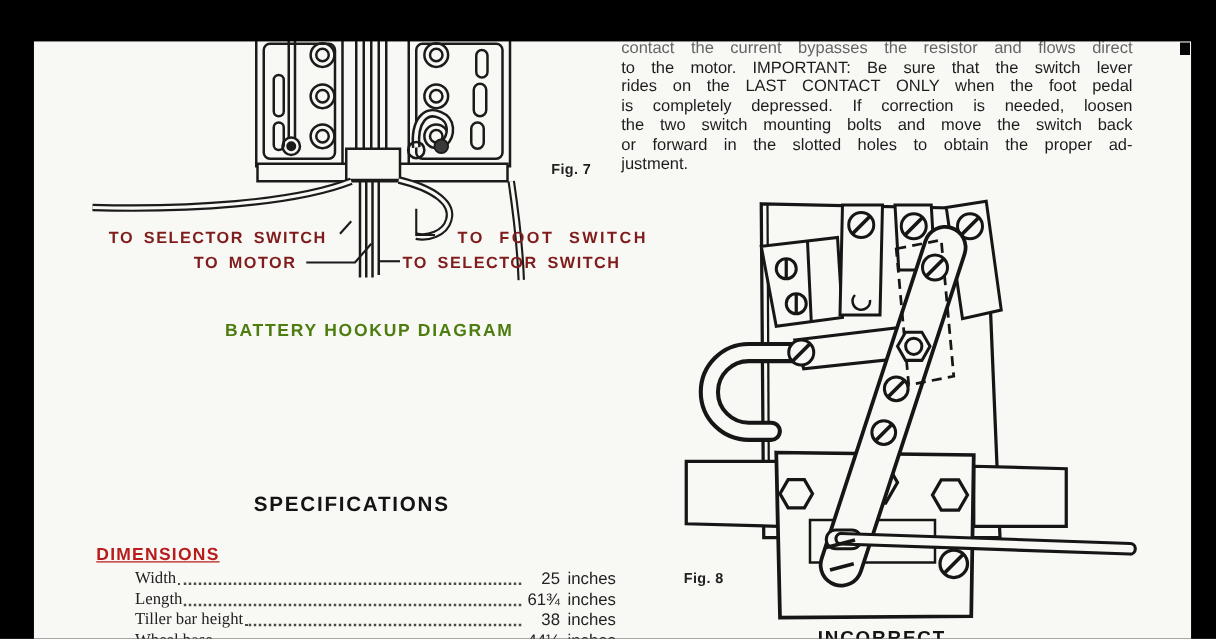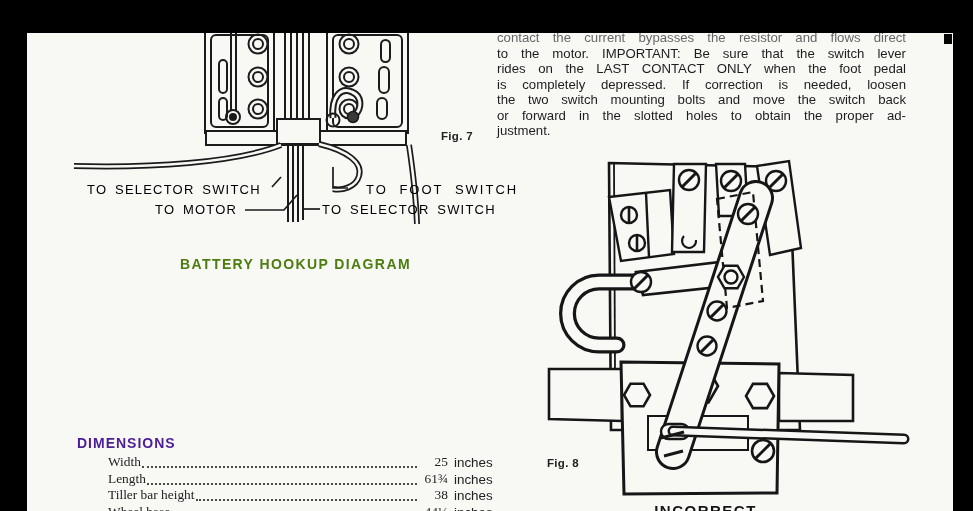--- a/index.html
+++ b/index.html
@@ -16,42 +16,42 @@
     color:#1b1b1b;
   }
   .bar{position:absolute;background:#000;z-index:10;}
   .bar-top{left:0;top:0;width:973px;height:33px;}
   .bar-left{left:0;top:0;width:27px;height:511px;}
   .bar-right{left:953px;top:0;width:20px;height:511px;}
   .notch{position:absolute;background:#050505;z-index:3;}
 
   .abs{position:absolute;}
   .wire-label{
-    font-weight:normal;font-size:13px;letter-spacing:1.2px;word-spacing:3px;
-    white-space:nowrap;color:#000000;
+    font-weight:bold;font-size:13px;letter-spacing:1.2px;word-spacing:3px;
+    white-space:nowrap;color:#7f1d1d;
   }
   .wire-label.wide{letter-spacing:2px;word-spacing:6px;}
   .fig-caption{font-weight:bold;font-size:11.5px;color:#222;letter-spacing:.3px;white-space:nowrap;}
   .diagram-title{
     font-weight:bold;font-size:14px;letter-spacing:1.4px;white-space:nowrap;
     text-align:center;color:#4d7c0f;
   }
   .spec-title{font-weight:bold;font-size:16.5px;letter-spacing:1.4px;color:#141414;white-space:nowrap;}
-  .dim-title{font-weight:bold;font-size:14px;letter-spacing:1px;color:#4c1d95;white-space:nowrap;}
+  .dim-title{font-weight:bold;font-size:14px;letter-spacing:1px;color:#b91c1c;white-space:nowrap;text-decoration:underline;}
 
   .spec-rows{left:81px;top:421px;width:388px;}
   .spec-row{
     display:flex;align-items:flex-end;height:16.4px;
     font-size:13.4px;color:#222;
   }
   .spec-row .lbl{white-space:nowrap;font-family:Liberation Serif, serif;}
   .spec-row .leader{
     flex:1;border-bottom:2px dotted #4a4a4a;height:10px;margin:0 1px 2px 1px;
   }
-  .spec-row .val{min-width:30px;text-align:right;white-space:nowrap;font-family:Liberation Serif, serif;}
+  .spec-row .val{min-width:30px;text-align:right;white-space:nowrap;}
   .spec-row .unit{width:42px;margin-left:6px;white-space:nowrap;}
 
   .para{
     left:470px;top:-3px;width:409px;
     font-size:13.2px;line-height:15.5px;color:#1d1d1d;
   }
   .para-line{text-align:justify;text-align-last:justify;white-space:nowrap;}
   .para-line.last{text-align:left;text-align-last:left;}
   .para-line.faded{color:#4c4c4c;opacity:.85;}
 
@@ -146,20 +146,21 @@
 
   <div class="abs fig-caption" style="left:414px;top:97px;">Fig. 7</div>
 
   <div class="abs wire-label" style="left:60px;top:149px;">TO SELECTOR SWITCH</div>
   <div class="abs wire-label" style="left:128px;top:169px;">TO MOTOR</div>
   <div class="abs wire-label wide" style="left:323px;top:149px;margin-left:16px;">TO FOOT SWITCH</div>
   <div class="abs wire-label" style="left:295px;top:169px;">TO SELECTOR SWITCH</div>
 
   <div class="abs diagram-title" style="left:153px;top:223px;width:230px;">BATTERY HOOKUP DIAGRAM</div>
 
+  <div class="abs spec-title" style="left:176px;top:362px;">SPECIFICATIONS</div>
   <div class="abs dim-title" style="left:50px;top:402px;">DIMENSIONS</div>
 
   <div class="abs spec-rows">
     <div class="spec-row">
       <span class="lbl">Width</span>
       <span class="leader"></span>
       <span class="val">25</span>
       <span class="unit">inches</span>
     </div>
     <div class="spec-row">

